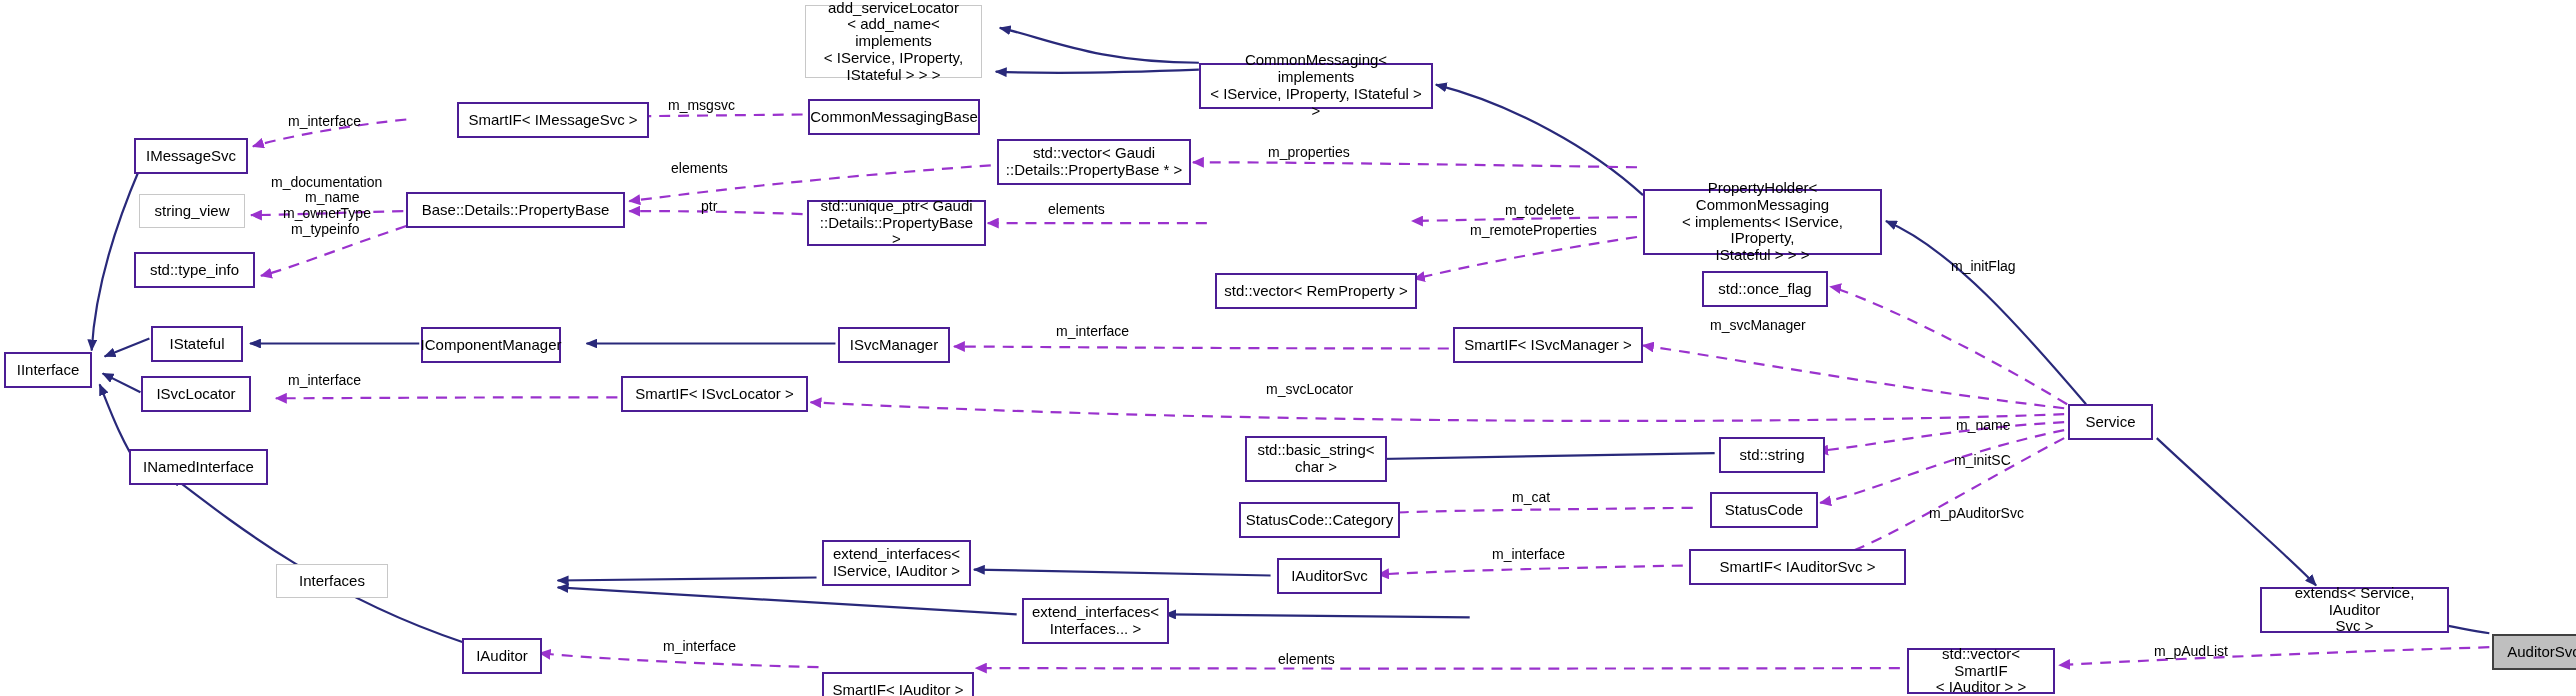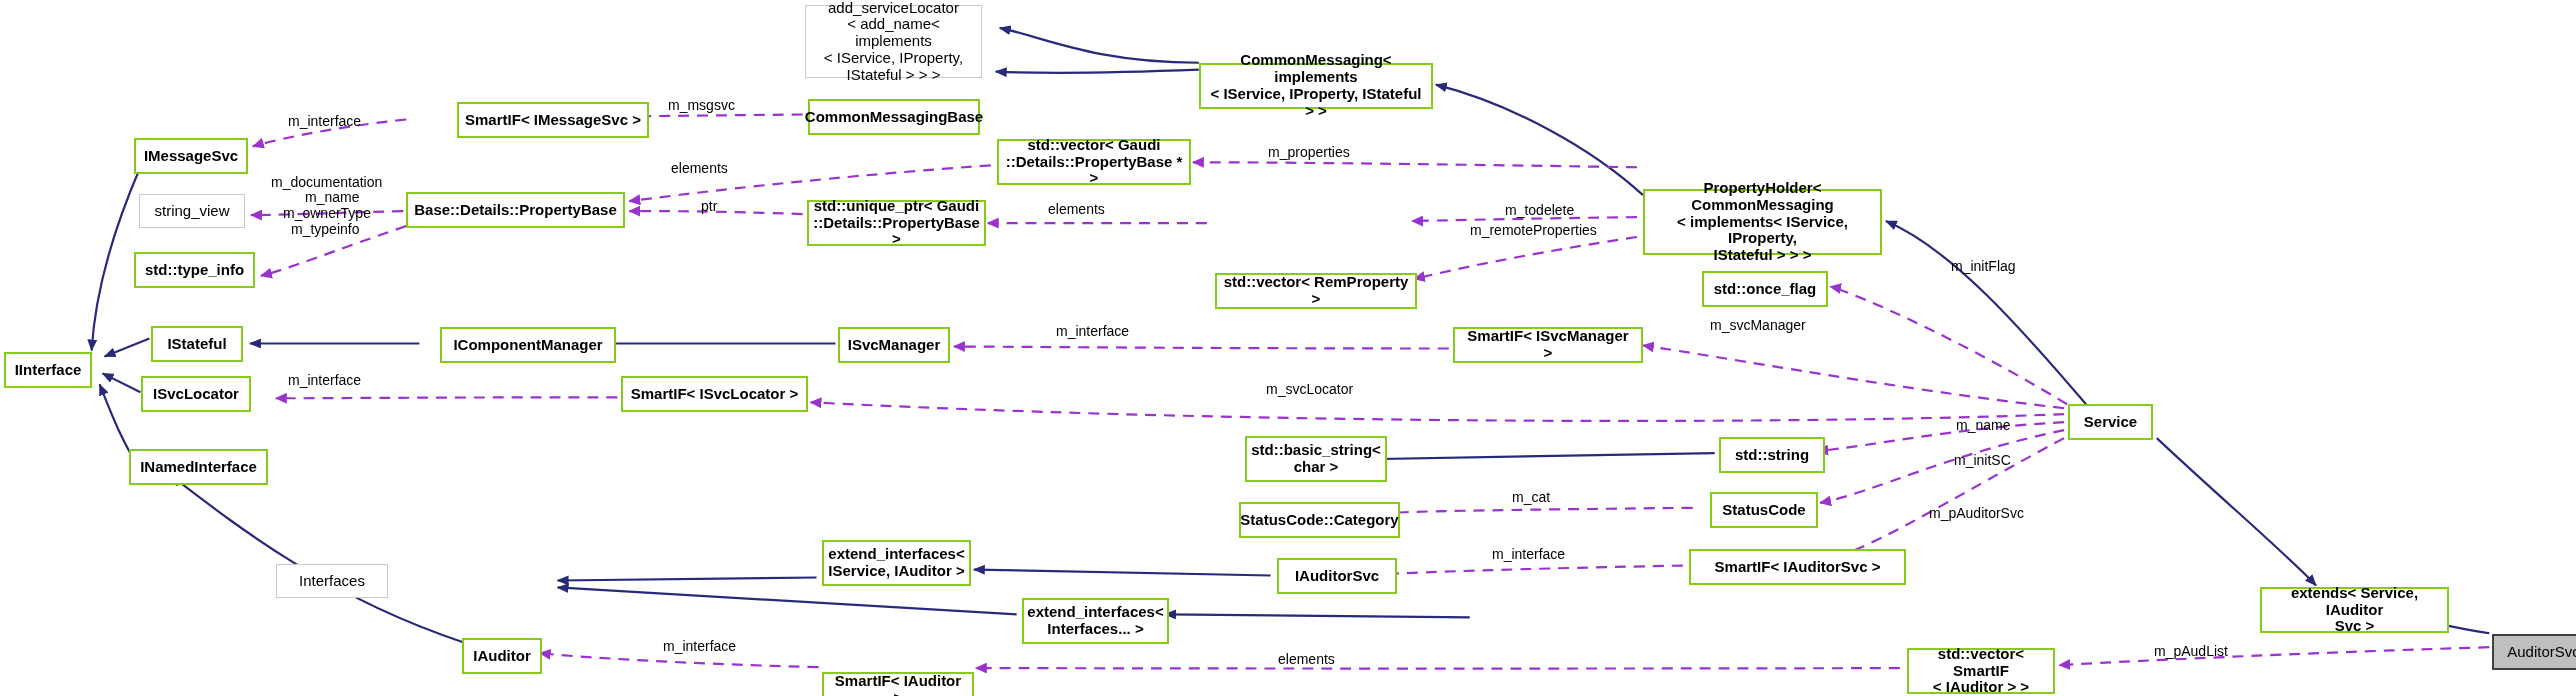--- a/index.html
+++ b/index.html
@@ -13,21 +13,21 @@
     border:1px solid #000000;
     display:flex;align-items:center;justify-content:center;
     text-align:center;
     font-size:15px;
     line-height:1.12;
     color:#000000;
     white-space:pre-line;
     padding:16px 6px;
   }
   
-  .node.solid{border:2px solid #84cc16;font-weight:bold;}
+  .node.solid{border:2px solid #4c1d95;}
   
   .node.light{border:1px solid #c8c8c8;}
   
   .node.current{background:#bfbfbf;border:2px solid #404040;}
   .edgelabel{
     position:absolute;
     font-size:14px;
     color:#000000;
     white-space:nowrap;
     background:transparent;
@@ -171,21 +171,21 @@
 IStateful &gt; &gt; &gt;</div>
 
   <div class="node solid" style="left:1702px;top:271px;width:126px;height:30px;">std::once_flag</div>
 
   <div class="node solid" style="left:4px;top:352px;width:88px;height:31px;">IInterface</div>
 
   <div class="node solid" style="left:151px;top:326px;width:92px;height:30px;">IStateful</div>
 
   <div class="node solid" style="left:141px;top:376px;width:110px;height:30px;">ISvcLocator</div>
 
-  <div class="node solid" style="left:440px;top:327px;width:176px;height:30px;">IComponentManager</div>
+  <div class="node solid" style="left:421px;top:327px;width:140px;height:30px;">IComponentManager</div>
 
   <div class="node solid" style="left:838px;top:327px;width:112px;height:30px;">ISvcManager</div>
 
   <div class="node solid" style="left:1453px;top:327px;width:190px;height:30px;">SmartIF&lt; ISvcManager &gt;</div>
 
   <div class="node solid" style="left:621px;top:376px;width:187px;height:30px;">SmartIF&lt; ISvcLocator &gt;</div>
 
   <div class="node solid" style="left:129px;top:449px;width:139px;height:30px;">INamedInterface</div>
 
   <div class="node solid" style="left:2068px;top:404px;width:85px;height:30px;">Service</div>
@@ -197,21 +197,21 @@
 
   <div class="node solid" style="left:1239px;top:502px;width:161px;height:30px;">StatusCode::Category</div>
 
   <div class="node solid" style="left:1710px;top:492px;width:108px;height:29px;">StatusCode</div>
 
   <div class="node light" style="left:276px;top:564px;width:112px;height:28px;">Interfaces</div>
 
   <div class="node solid" style="left:822px;top:540px;width:149px;height:46px;">extend_interfaces&lt;
 IService, IAuditor &gt;</div>
 
-  <div class="node solid" style="left:1277px;top:558px;width:120px;height:30px;">IAuditorSvc</div>
+  <div class="node solid" style="left:1277px;top:558px;width:105px;height:30px;">IAuditorSvc</div>
 
   <div class="node solid" style="left:1689px;top:549px;width:217px;height:30px;">SmartIF&lt; IAuditorSvc &gt;</div>
 
   <div class="node solid" style="left:1022px;top:598px;width:147px;height:46px;">extend_interfaces&lt;
 Interfaces... &gt;</div>
 
   <div class="node solid" style="left:462px;top:638px;width:80px;height:30px;">IAuditor</div>
 
   <div class="node solid" style="left:822px;top:656px;width:152px;height:30px;margin-top:16px;">SmartIF&lt; IAuditor &gt;</div>
 

